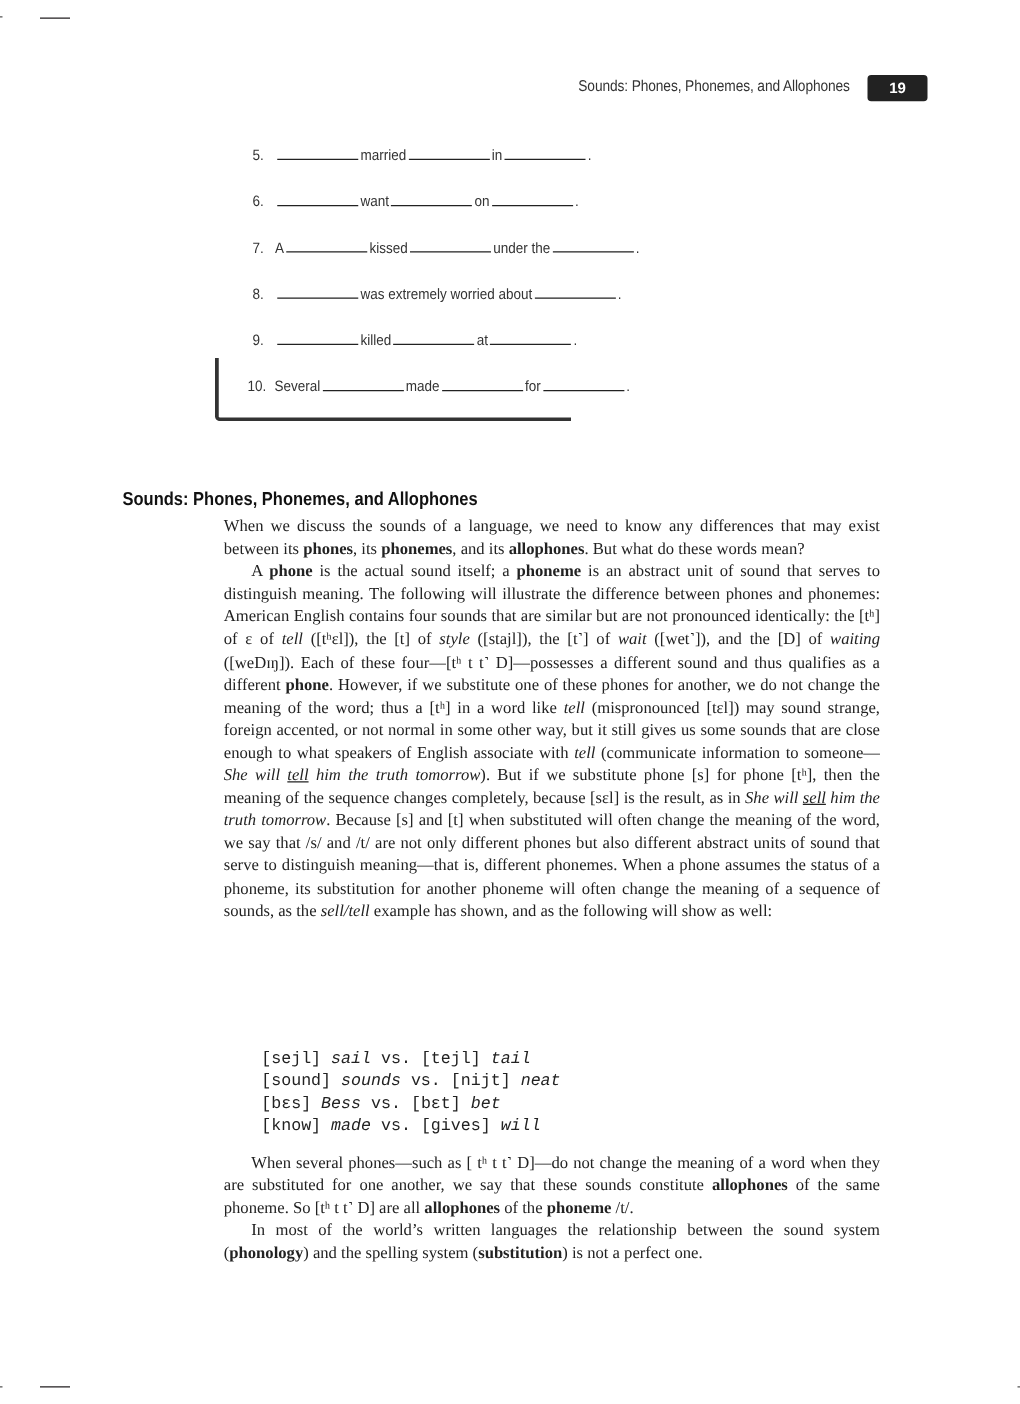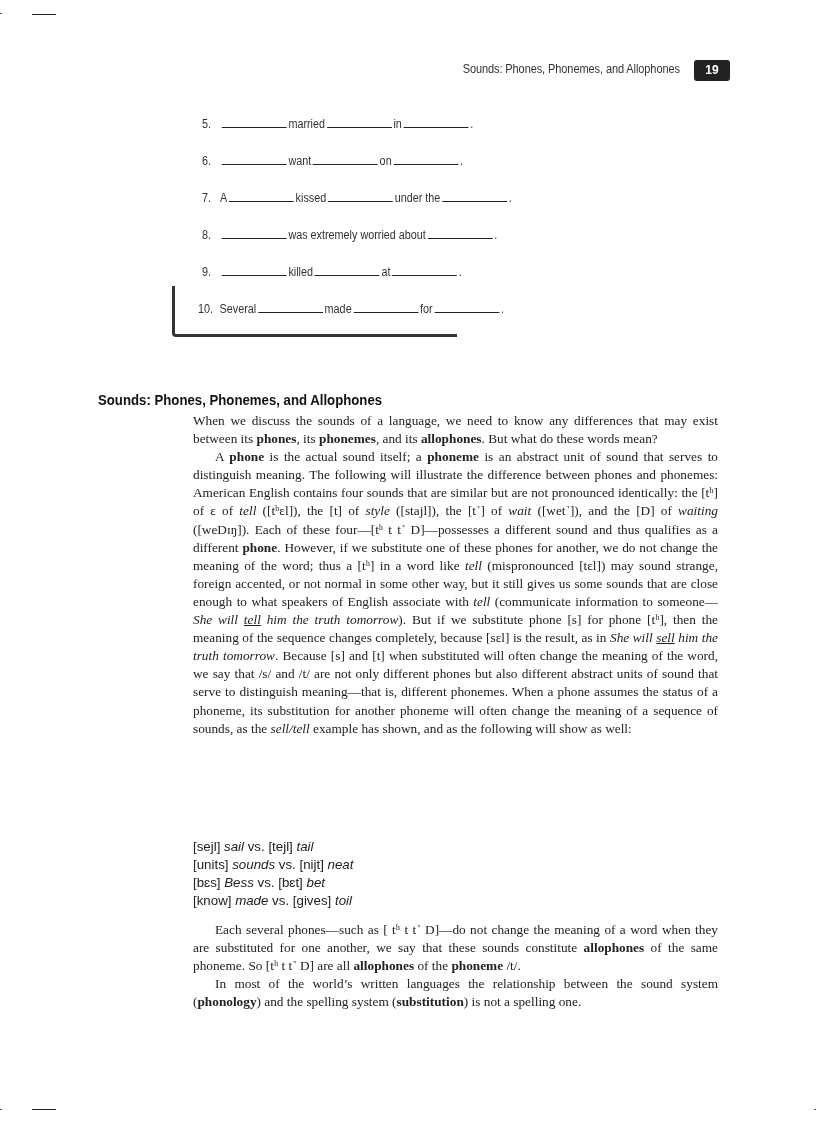--- a/index.html
+++ b/index.html
@@ -1,30 +1,30 @@
 <!DOCTYPE html>
 <html><head>
 <meta charset="utf-8">
 <style>
   html, body { margin: 0; padding: 0; background: #ffffff; }
   body { width: 816px; height: 1123px; position: relative; overflow: hidden; color: #231f20; }
   .crop { position: absolute; height: 1px; background: #231f20; }
   .crop-dot { position: absolute; width: 2px; height: 1px; background: #555; }
   .running-head { position: absolute; top: 62px; right: 136px; font-family: "Liberation Sans", sans-serif; font-size: 12.5px; color: #333; letter-spacing: -0.1px; transform: scaleX(0.88); transform-origin: right center; }
-  .folio { position: absolute; top: 60px; left: 694px; width: 36px; height: 21px; background: #222; color: #fff; border-radius: 3px; font-family: "Liberation Sans", sans-serif; font-weight: bold; font-size: 12px; text-align: center; line-height: 21px; }
+  .folio { position: absolute; top: 60px; left: 694px; width: 48px; height: 21px; background: #222; color: #fff; border-radius: 3px; font-family: "Liberation Sans", sans-serif; font-weight: bold; font-size: 12px; text-align: center; line-height: 21px; }
   .exercise { position: absolute; left: 202px; top: 116px; font-family: "Liberation Sans", sans-serif; font-size: 12px; color: #333; }
   .ex-item { position: absolute; left: 0; white-space: nowrap; transform: scaleX(0.9); transform-origin: left center; }
   .ex-num { display: inline-block; width: 20px; }
   .blank { display: inline-block; width: 72px; border-bottom: 1px solid #222; height: 11px; vertical-align: baseline; margin: 0 2px; }
   .bracket { position: absolute; left: 172px; top: 286px; width: 282px; height: 48px; border-left: 3px solid #333; border-bottom: 3px solid #333; border-bottom-left-radius: 4px; }
   .section-head { position: absolute; left: 98px; top: 391px; font-family: "Liberation Sans", sans-serif; font-weight: bold; font-size: 15px; color: #111; transform: scaleX(0.88); transform-origin: left center; white-space: nowrap; }
-  .body-text { position: absolute; left: 193px; width: 525px; font-family: "Liberation Serif", serif; font-size: 13.3px; line-height: 18.1px; color: #222; text-align: justify; }
+  .body-text { position: absolute; left: 179px; width: 525px; font-family: "Liberation Serif", serif; font-size: 13.3px; line-height: 18.1px; color: #222; text-align: justify; }
   .body-text p { margin: 0; }
   .indent { text-indent: 22px; }
-  .examples { position: absolute; left: 193px; top: 838px; font-family: Liberation Sans, sans-serif; font-size: 13.3px; line-height: 18.1px; color: #222; }
+  .examples { position: absolute; left: 209px; top: 838px; font-family: Liberation Mono, monospace; font-size: 13.3px; line-height: 18.1px; color: #222; }
   b { font-weight: bold; }
   i { font-style: italic; }
   u { text-decoration: underline; }
 </style>
 </head>
 <body>
 
 <div class="crop" style="left:32px; top:14px; width:24px;"></div>
 <div class="crop-dot" style="left:0; top:13px;"></div>
 <div class="crop" style="left:32px; top:1109px; width:24px;"></div>
@@ -58,21 +58,21 @@
 
 <div class="section-head">Sounds: Phones, Phonemes, and Allophones</div>
 
 <div class="body-text" style="top:412px;">
   <p><span>When we discuss the sounds of a language, we need to know any differences that may exist between its </span><b>phones</b><span>, its </span><b>phonemes</b><span>, and its </span><b>allophones</b><span>. But what do these words mean?</span></p>
   <p class="indent"><span>A </span><b>phone</b><span> is the actual sound itself; a </span><b>phoneme</b><span> is an abstract unit of sound that serves to distinguish meaning. The following will illustrate the difference between phones and phonemes: American English contains four sounds that are similar but are not pronounced identically: the [tʰ] of ɛ of </span><i>tell</i><span> ([tʰɛl]), the [t] of </span><i>style</i><span> ([stajl]), the [t˺] of </span><i>wait</i><span> ([wet˺]), and the [D] of </span><i>waiting</i><span> ([weDɪŋ]). Each of these four—[tʰ t t˺ D]—possesses a different sound and thus qualifies as a different </span><b>phone</b><span>. However, if we substitute one of these phones for another, we do not change the meaning of the word; thus a [tʰ] in a word like </span><i>tell</i><span> (mispronounced [tɛl]) may sound strange, foreign accented, or not normal in some other way, but it still gives us some sounds that are close enough to what speakers of English associate with </span><i>tell</i><span> (communicate information to someone—</span><i><span>She will </span><u>tell</u><span> him the truth tomorrow</span></i><span>). But if we substitute phone [s] for phone [tʰ], then the meaning of the sequence changes completely, because [sɛl] is the result, as in </span><i><span>She will </span><u>sell</u><span> him the truth tomorrow</span></i><span>. Because [s] and [t] when substituted will often change the meaning of the word, we say that /s/ and /t/ are not only different phones but also different abstract units of sound that serve to distinguish meaning—that is, different phonemes. When a phone assumes the status of a phoneme, its substitution for another phoneme will often change the meaning of a sequence of sounds, as the </span><i>sell/tell</i><span> example has shown, and as the following will show as well:</span></p>
 </div>
 
 <div class="examples">
   <div><span>[sejl]</span> <i>sail</i> <span>vs.</span> <span>[tejl]</span> <i>tail</i></div>
-  <div><span>[units]</span> <i>sounds</i> <span>vs.</span> <span>[nijt]</span> <i>neat</i></div>
+  <div><span>[sound]</span> <i>sounds</i> <span>vs.</span> <span>[nijt]</span> <i>neat</i></div>
   <div><span>[bɛs]</span> <i>Bess</i> <span>vs.</span> <span>[bɛt]</span> <i>bet</i></div>
-  <div><span>[know]</span> <i>made</i> <span>vs.</span> <span>[gives]</span> <i>toil</i></div>
+  <div><span>[know]</span> <i>made</i> <span>vs.</span> <span>[gives]</span> <i>will</i></div>
 </div>
 
 <div class="body-text" style="top:921px;">
-  <p class="indent"><span>Each several phones—such as [ tʰ t t˺ D]—do not change the meaning of a word when they are substituted for one another, we say that these sounds constitute </span><b>allophones</b><span> of the same phoneme. So [tʰ t t˺ D] are all </span><b>allophones</b><span> of the </span><b>phoneme</b><span> /t/.</span></p>
-  <p class="indent"><span>In most of the world’s written languages the relationship between the sound system (</span><b>phonology</b><span>) and the spelling system (</span><b>substitution</b><span>) is not a spelling one.</span></p>
+  <p class="indent"><span>When several phones—such as [ tʰ t t˺ D]—do not change the meaning of a word when they are substituted for one another, we say that these sounds constitute </span><b>allophones</b><span> of the same phoneme. So [tʰ t t˺ D] are all </span><b>allophones</b><span> of the </span><b>phoneme</b><span> /t/.</span></p>
+  <p class="indent"><span>In most of the world’s written languages the relationship between the sound system (</span><b>phonology</b><span>) and the spelling system (</span><b>substitution</b><span>) is not a perfect one.</span></p>
 </div>
 
 </body></html>

